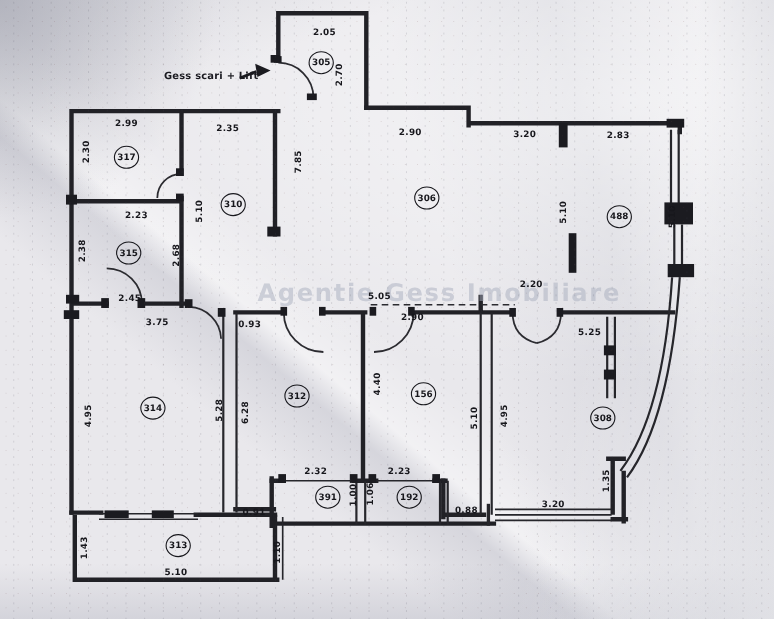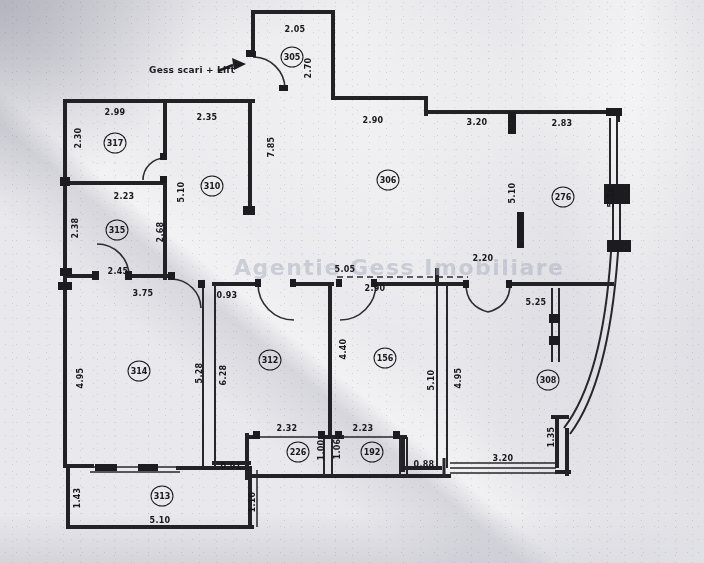--- a/index.html
+++ b/index.html
@@ -140,27 +140,27 @@
     </g>
   </svg>
 
   <span class="watermark">Agentie Gess Imobiliare</span>
   <span class="entrance">Gess scari + Lift</span>
 
   <span class="room" style="left:292px;top:57px">305</span>
   <span class="room" style="left:115px;top:143px">317</span>
   <span class="room" style="left:212px;top:186px">310</span>
   <span class="room" style="left:388px;top:180px">306</span>
-  <span class="room" style="left:563px;top:197px">276</span>
+  <span class="room" style="left:563px;top:197px">488</span>
   <span class="room" style="left:117px;top:230px">315</span>
   <span class="room" style="left:139px;top:371px">314</span>
   <span class="room" style="left:270px;top:360px">312</span>
   <span class="room" style="left:385px;top:358px">156</span>
   <span class="room" style="left:548px;top:380px">308</span>
-  <span class="room" style="left:298px;top:452px">226</span>
+  <span class="room" style="left:298px;top:452px">391</span>
   <span class="room" style="left:372px;top:452px">192</span>
   <span class="room" style="left:162px;top:496px">313</span>
 
   <span class="dim" style="left:295px;top:29px">2.05</span>
   <span class="dim" style="left:115px;top:112px">2.99</span>
   <span class="dim" style="left:207px;top:117px">2.35</span>
   <span class="dim" style="left:373px;top:120px">2.90</span>
   <span class="dim" style="left:477px;top:122px">3.20</span>
   <span class="dim" style="left:562px;top:123px">2.83</span>
   <span class="dim" style="left:124px;top:196px">2.23</span>

